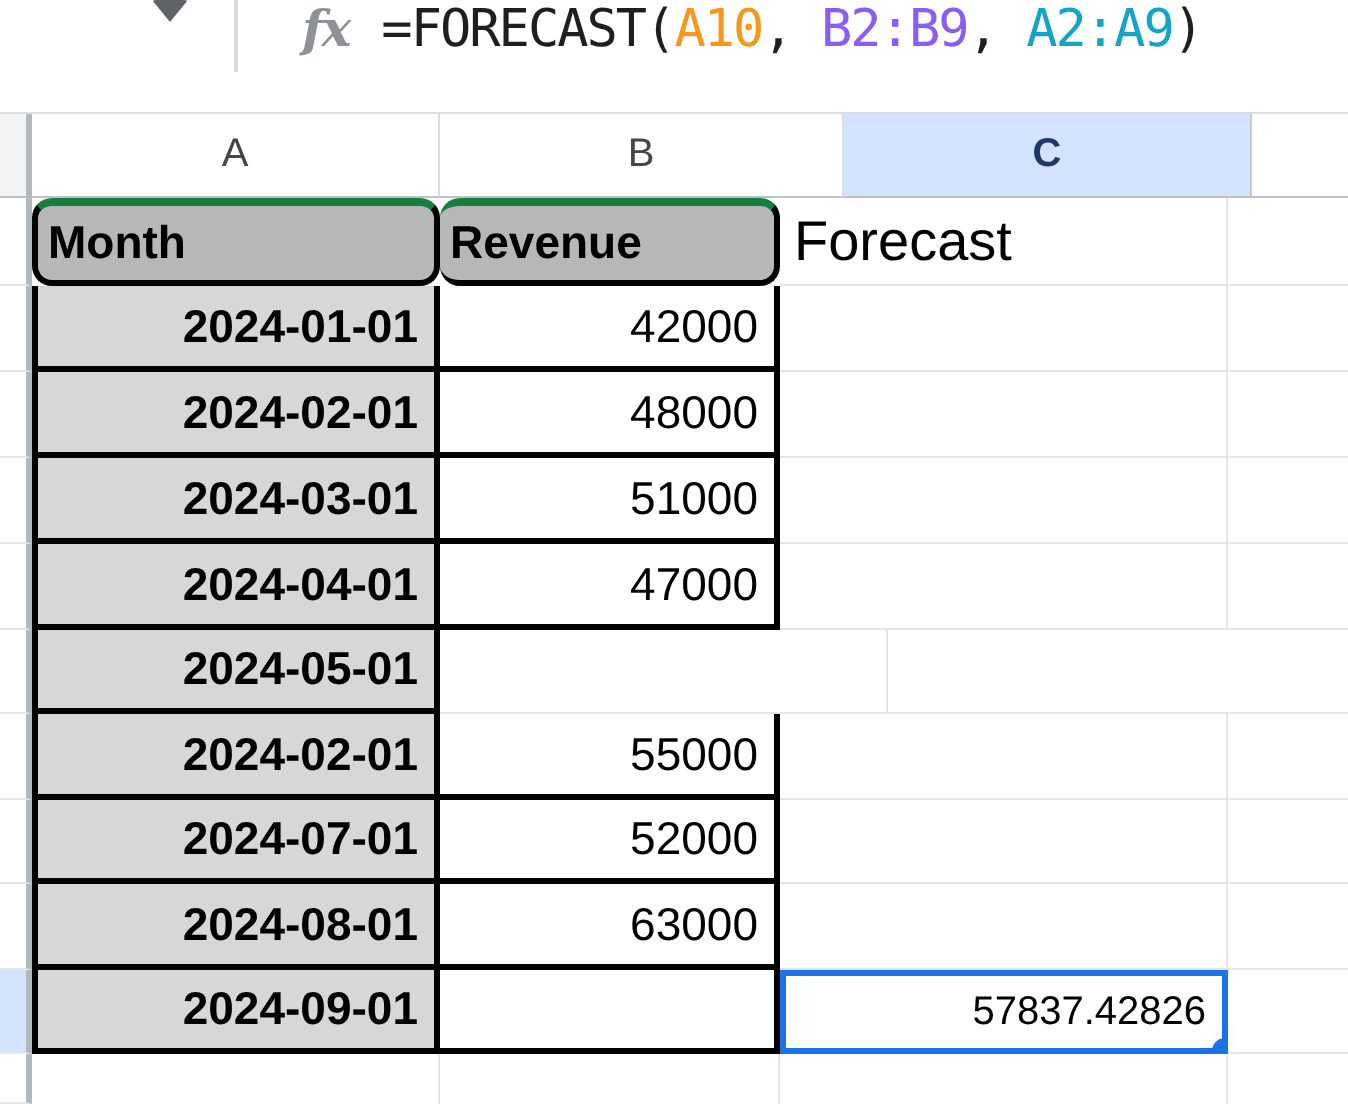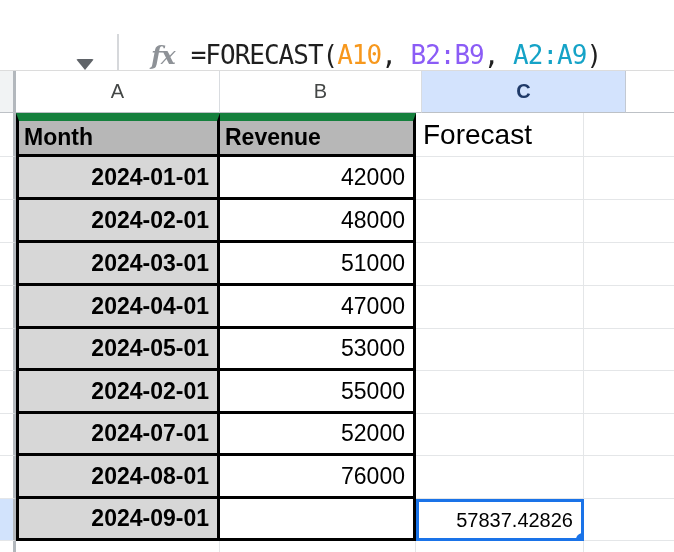--- a/index.html
+++ b/index.html
@@ -9,23 +9,22 @@
     width:674px; height:552px;
     background:#ffffff;
     font-family:"Liberation Sans", sans-serif;
     overflow:hidden;
   }
 
   
   .formula-bar {
     height:56px;
     display:flex;
-    align-items:flex-end;
-    background:#ffffff;
-    margin-top:14px;
+    align-items:flex-start;
+    background:#ffffff;
   }
   .dd-arrow {
     margin-left:76px;
     width:0; height:0;
     border-left:9px solid transparent;
     border-right:9px solid transparent;
     border-top:11px solid #5f6368;
     border-radius:2px;
   }
   .fb-divider {
@@ -102,28 +101,28 @@
   }
   .row-hdr.sel { background:#d2e3fc; }
 
   .cell {
     display:flex; align-items:center;
     font-size:23px;
     color:#000000;
     overflow:hidden;
   }
   .ca { width:204px; }
-  .cb { width:196px; }
-  .cc { width:168px; }
+  .cb { width:170px; }
+  .cc { width:224px; }
   .cd { flex:1; }
 
   
   .blk      { border-right:3px solid #000; border-bottom:3px solid #000; }
   .blk-left { border-left:3px solid #000; }
-  .blk-top  { border-top:8px solid #15803d; }
+  .blk-top  { border-top:4px solid #15803d;border-radius:10px; }
 
   .th {
     background:#b7b7b7;
     font-weight:bold;
     padding-left:5px;
   }
   .date {
     background:#d7d7d7;
     font-weight:bold;
     justify-content:flex-end;
@@ -217,21 +216,20 @@
     <div class="row-hdr"></div>
     <div class="cell ca date blk blk-left">2024-04-01</div>
     <div class="cell cb num blk">47000</div>
     <div class="cell cc grid-r grid-b"></div>
     <div class="cell cd grid-b"></div>
   </div>
 
   <div class="row r6">
     <div class="row-hdr"></div>
     <div class="cell ca date blk blk-left">2024-05-01</div>
-    <div class="cell cb num blk">53000</div>
     <div class="cell cc grid-r grid-b"></div>
     <div class="cell cd grid-b"></div>
   </div>
 
   <div class="row r7">
     <div class="row-hdr"></div>
     <div class="cell ca date blk blk-left">2024-02-01</div>
     <div class="cell cb num blk">55000</div>
     <div class="cell cc grid-r grid-b"></div>
     <div class="cell cd grid-b"></div>
@@ -241,21 +239,21 @@
     <div class="row-hdr"></div>
     <div class="cell ca date blk blk-left">2024-07-01</div>
     <div class="cell cb num blk">52000</div>
     <div class="cell cc grid-r grid-b"></div>
     <div class="cell cd grid-b"></div>
   </div>
 
   <div class="row r9">
     <div class="row-hdr"></div>
     <div class="cell ca date blk blk-left">2024-08-01</div>
-    <div class="cell cb num blk">76000</div>
+    <div class="cell cb num blk">63000</div>
     <div class="cell cc grid-r grid-b"></div>
     <div class="cell cd grid-b"></div>
   </div>
 
   <div class="row r10">
     <div class="row-hdr sel"></div>
     <div class="cell ca date blk blk-left">2024-09-01</div>
     <div class="cell cb num blk"></div>
     <div class="cell cc selected">
       <span>57837.42826</span>

